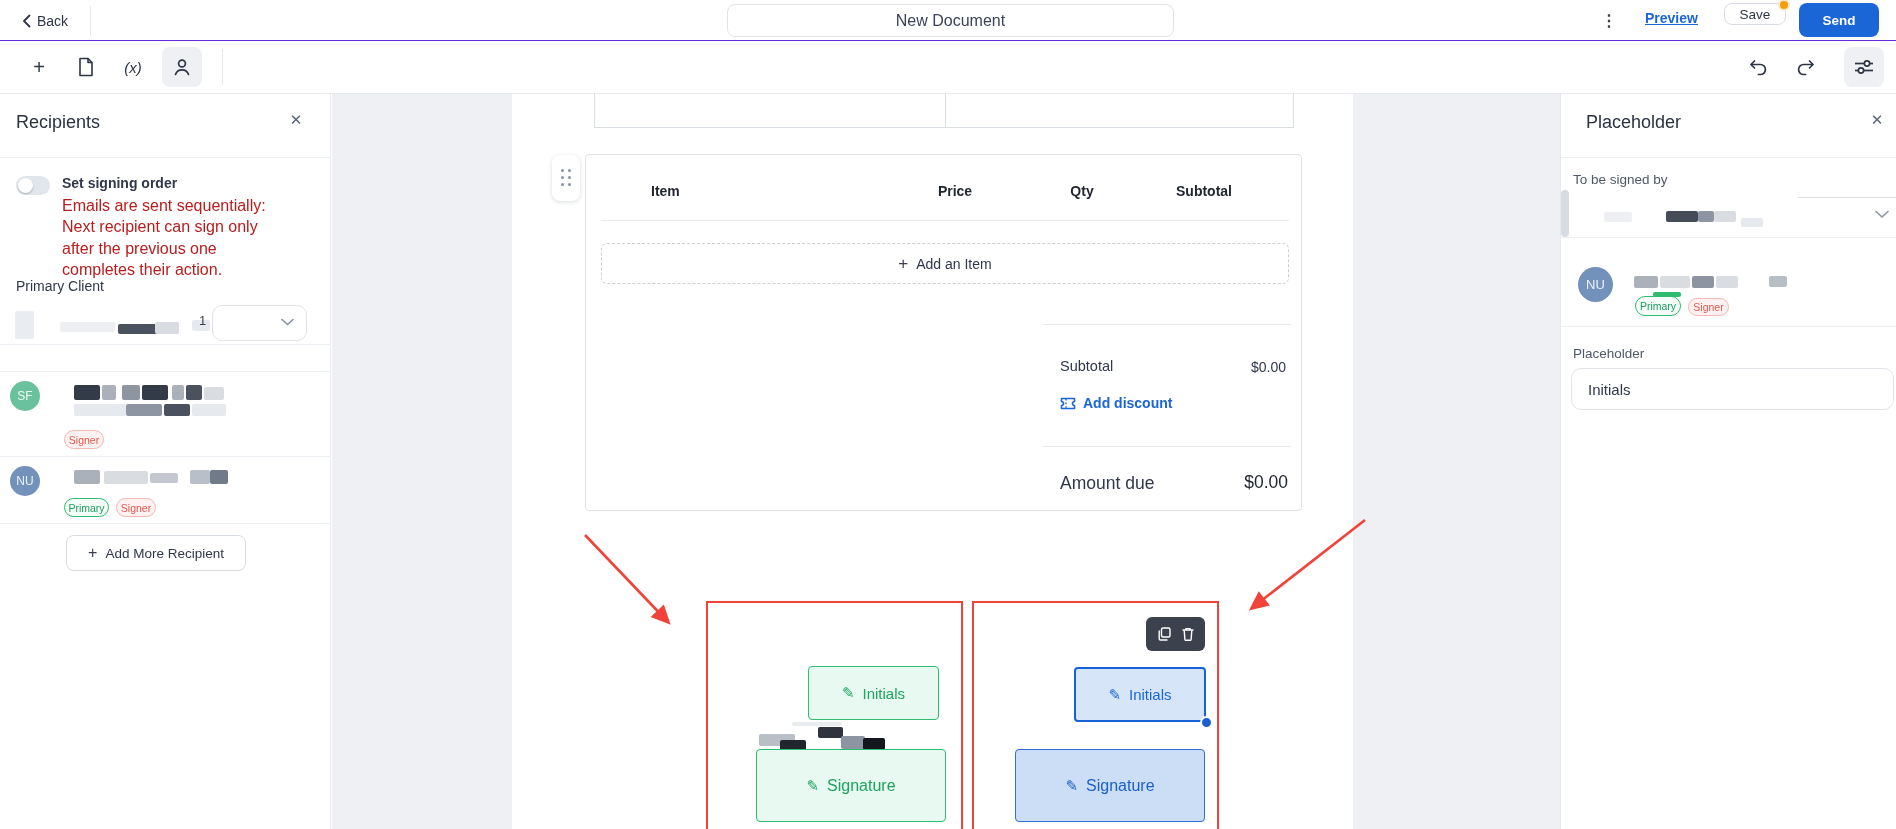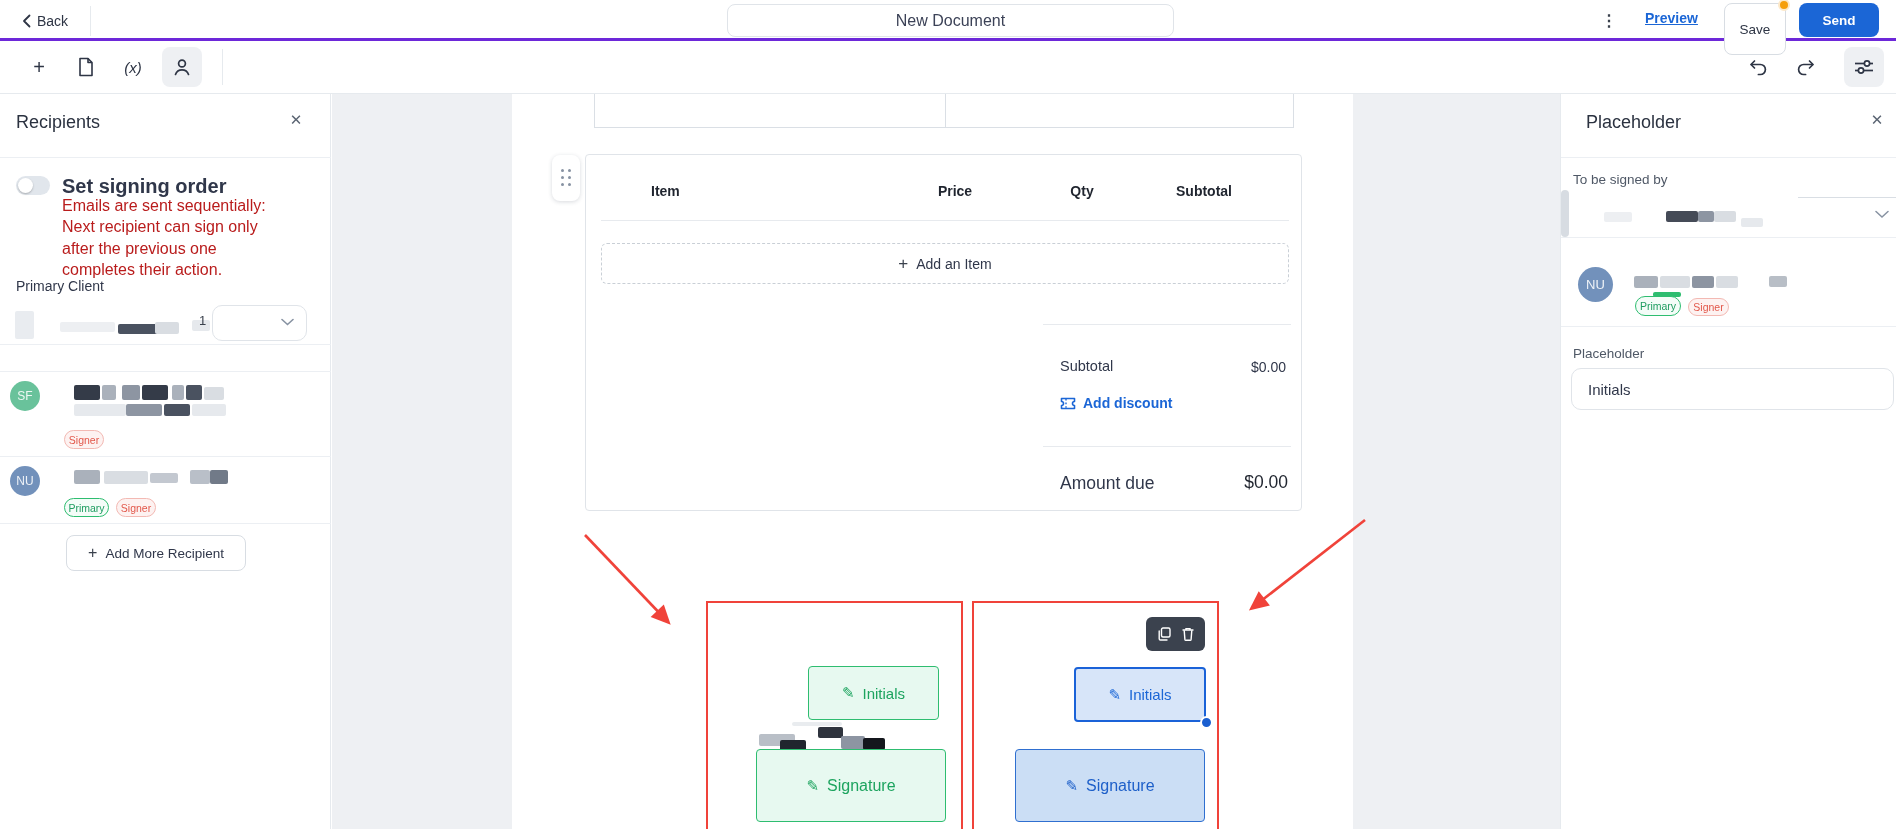--- a/index.html
+++ b/index.html
@@ -1,27 +1,27 @@
 <!DOCTYPE html>
 <html><head>
 <meta charset="utf-8">
 <style>
   * { margin:0; padding:0; box-sizing:border-box; }
   html,body { width:1896px; height:829px; overflow:hidden; }
   body { font-family:"Liberation Sans", sans-serif; color:#2e3545; background:#fff; }
   .app { position:relative; width:1896px; height:829px; }
 
   
-  .topbar { position:absolute; left:0; top:0; width:1896px; height:41px; background:#fff; border-bottom:3px solid #6d28d9; z-index:30; }
+  .topbar { position:absolute; left:0; top:0; width:1896px; height:41px; background:#fff; border-bottom:1px solid #6d28d9; z-index:30; }
   .back-btn { position:absolute; left:22px; top:8px; height:26px; display:flex; align-items:center; gap:6px; font-size:14px; color:#2e3545; cursor:pointer; }
   .tb-divider { position:absolute; left:90px; top:6px; width:1px; height:30px; background:#e6eaee; }
   .title-input { position:absolute; left:727px; top:4px; width:447px; height:33px; border:1px solid #e0e4e9; border-radius:8px; display:flex; align-items:center; justify-content:center; font-size:16px; color:#3c4257; background:#fff; }
   .kebab { position:absolute; left:1597px; top:6px; width:24px; height:28px; display:flex; align-items:center; justify-content:center; font-size:16px; font-weight:bold; color:#3a414d; letter-spacing:0; cursor:pointer; }
   .preview-link { position:absolute; left:1645px; top:10px; font-size:14px; color:#1b66d6; font-weight:600; cursor:pointer;text-decoration:underline; }
-  .save-btn { position:absolute; left:1724px; top:3px; width:62px; height:52px; background:#fff; border:1px solid #d8dde3; border-radius:8px; font-size:13.5px; color:#2e3545; display:flex; align-items:center; justify-content:center; cursor:pointer; }
+  .save-btn { position:absolute; left:1724px; top:3px; width:62px; height:22px; background:#fff; border:1px solid #d8dde3; border-radius:8px; font-size:13.5px; color:#2e3545; display:flex; align-items:center; justify-content:center; cursor:pointer; }
   .save-dot { position:absolute; right:-5px; top:-5px; width:12px; height:12px; border-radius:50%; background:#f59e0b; border:2px solid #fde8c8; }
   .send-btn { position:absolute; left:1799px; top:3px; width:80px; height:34px; background:#1b66d6; border-radius:8px; color:#fff; font-size:13.5px; font-weight:600; display:flex; align-items:center; justify-content:center; cursor:pointer; }
 
   
   .toolbar { position:absolute; left:0; top:41px; width:1896px; height:53px; background:#fff; border-bottom:1px solid #e6eaee; z-index:29; }
   .tool-icon { position:absolute; top:6px; width:40px; height:40px; border-radius:8px; display:flex; align-items:center; justify-content:center; cursor:pointer; color:#2e3545; }
   .tool-icon.selected { background:#eef0f3; }
   .vardisp { font-size:15px; font-style:italic; color:#2e3545; }
   .toolbar-div { position:absolute; left:222px; top:8px; width:1px; height:36px; background:#e6eaee; }
 
@@ -30,21 +30,21 @@
   .right-panel { position:absolute; left:1560px; top:94px; width:336px; height:735px; background:#fff; border-left:1px solid #e6eaee; z-index:20; }
   .canvas { position:absolute; left:332px; top:94px; width:1228px; height:735px; background:#eef0f3; overflow:hidden; }
 
   .panel-title { position:absolute; font-size:18px; color:#2b3240; }
   .panel-close { position:absolute; width:20px; height:20px; display:flex; align-items:center; justify-content:center; font-size:15px; color:#5a6472; cursor:pointer; }
   .hdiv { position:absolute; height:1px; background:#eceff3; }
 
   
   .toggle { position:absolute; left:16px; top:82px; width:34px; height:19px; background:#e1e6ec; border-radius:999px; cursor:pointer; }
   .toggle .knob { position:absolute; left:2px; top:2px; width:15px; height:15px; border-radius:50%; background:#fff; box-shadow:0 1px 2px rgba(0,0,0,.25); }
-  .toggle-label { position:absolute; left:62px; top:81px; font-size:20px; font-weight:700; color:#30374a; }
+  .toggle-label { position:absolute; left:62px; top:81px; font-size:14px; font-weight:700; color:#30374a; }
   .toggle-desc { position:absolute; left:62px; top:101px; width:205px; font-size:16px; line-height:1.33; color:#b91c1c; }
   .role-label { position:absolute; left:16px; top:184px; font-size:14px; color:#30374a; }
 
   .redact { position:absolute; border-radius:2px; }
   .r1{background:#343b48}.r2{background:#8d95a2}.r3{background:#d9dde2}.r4{background:#edeff2}.r5{background:#aab1bb}.r6{background:#4a5260}.r7{background:#e6e9ed}.r8{background:#20252e}
 
   .order-select { position:absolute; left:212px; top:211px; width:95px; height:36px; border:1px solid #e0e4e9; border-radius:10px; background:#fff; cursor:pointer; }
   .order-num { position:absolute; left:199px; top:219px; font-size:13px; color:#3a414d; }
 
   .avatar { position:absolute; border-radius:50%; display:flex; align-items:center; justify-content:center; color:rgba(255,255,255,.88); font-size:12px; }

